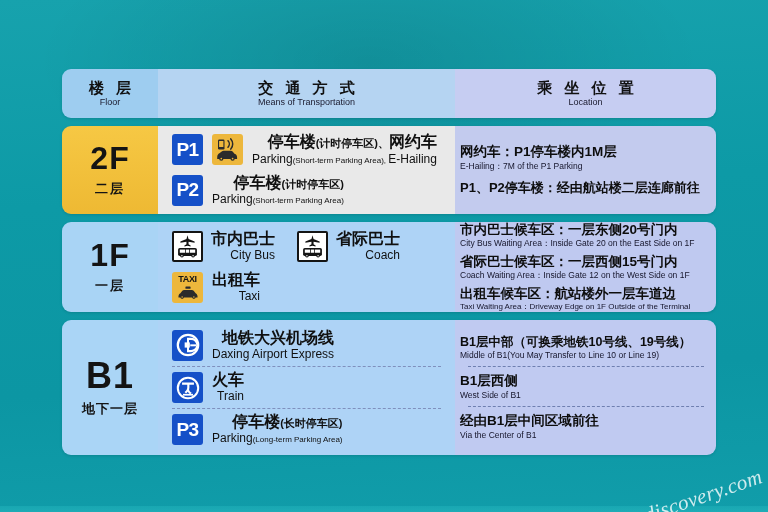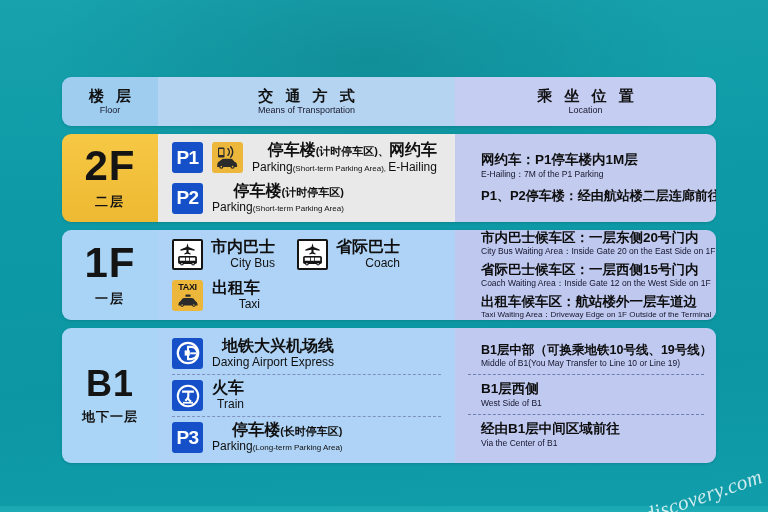--- a/index.html
+++ b/index.html
@@ -30,21 +30,21 @@
     left: 0; right: 0; bottom: 0;
     height: 6px;
     background: linear-gradient(180deg, #1fb0b9, #2ab9c1);
     opacity: .55;
   }
 
   
   #board {
     position: absolute;
     left: 62px;
-    top: 77px;
+    top: 69px;
     width: 654px;
     height: 387px;
     display: flex;
     flex-direction: column;
     gap: 8px;
     z-index: 3;
   }
 
   .row {
     display: flex;
@@ -93,21 +93,21 @@
   .hdr-en {
     font-size: 9px;
     color: #1a1a2e;
     line-height: 1.2;
     margin-top: 1px;
   }
   .hdr-cell { display: flex; flex-direction: column; align-items: center; justify-content: center; }
 
   
   .floor-num {
-    font-size: 42px;
+    font-size: 32px;
     font-weight: bold;
     line-height: 1;
     letter-spacing: 1px;
   }
   .floor-cn {
     font-size: 13px;
     font-weight: bold;
     margin-top: 6px;
     letter-spacing: 2px;
   }
@@ -152,21 +152,21 @@
   .tr-en {
     font-size: 12px;
     color: #101010;
     line-height: 1.15;
     white-space: nowrap;
     margin-top: 1px;
   }
   .tr-en .sub { font-size: 8px; }
 
   
-  .loc-block { padding: 0 8px 0 26px; }
+  .loc-block { padding: 0 8px 0 5px; }
   .loc-cn {
     font-size: 13.5px;
     font-weight: bold;
     color: #0d0d0d;
     line-height: 1.3;
     white-space: nowrap;
   }
   .loc-en {
     font-size: 8.5px;
     color: #15152b;

